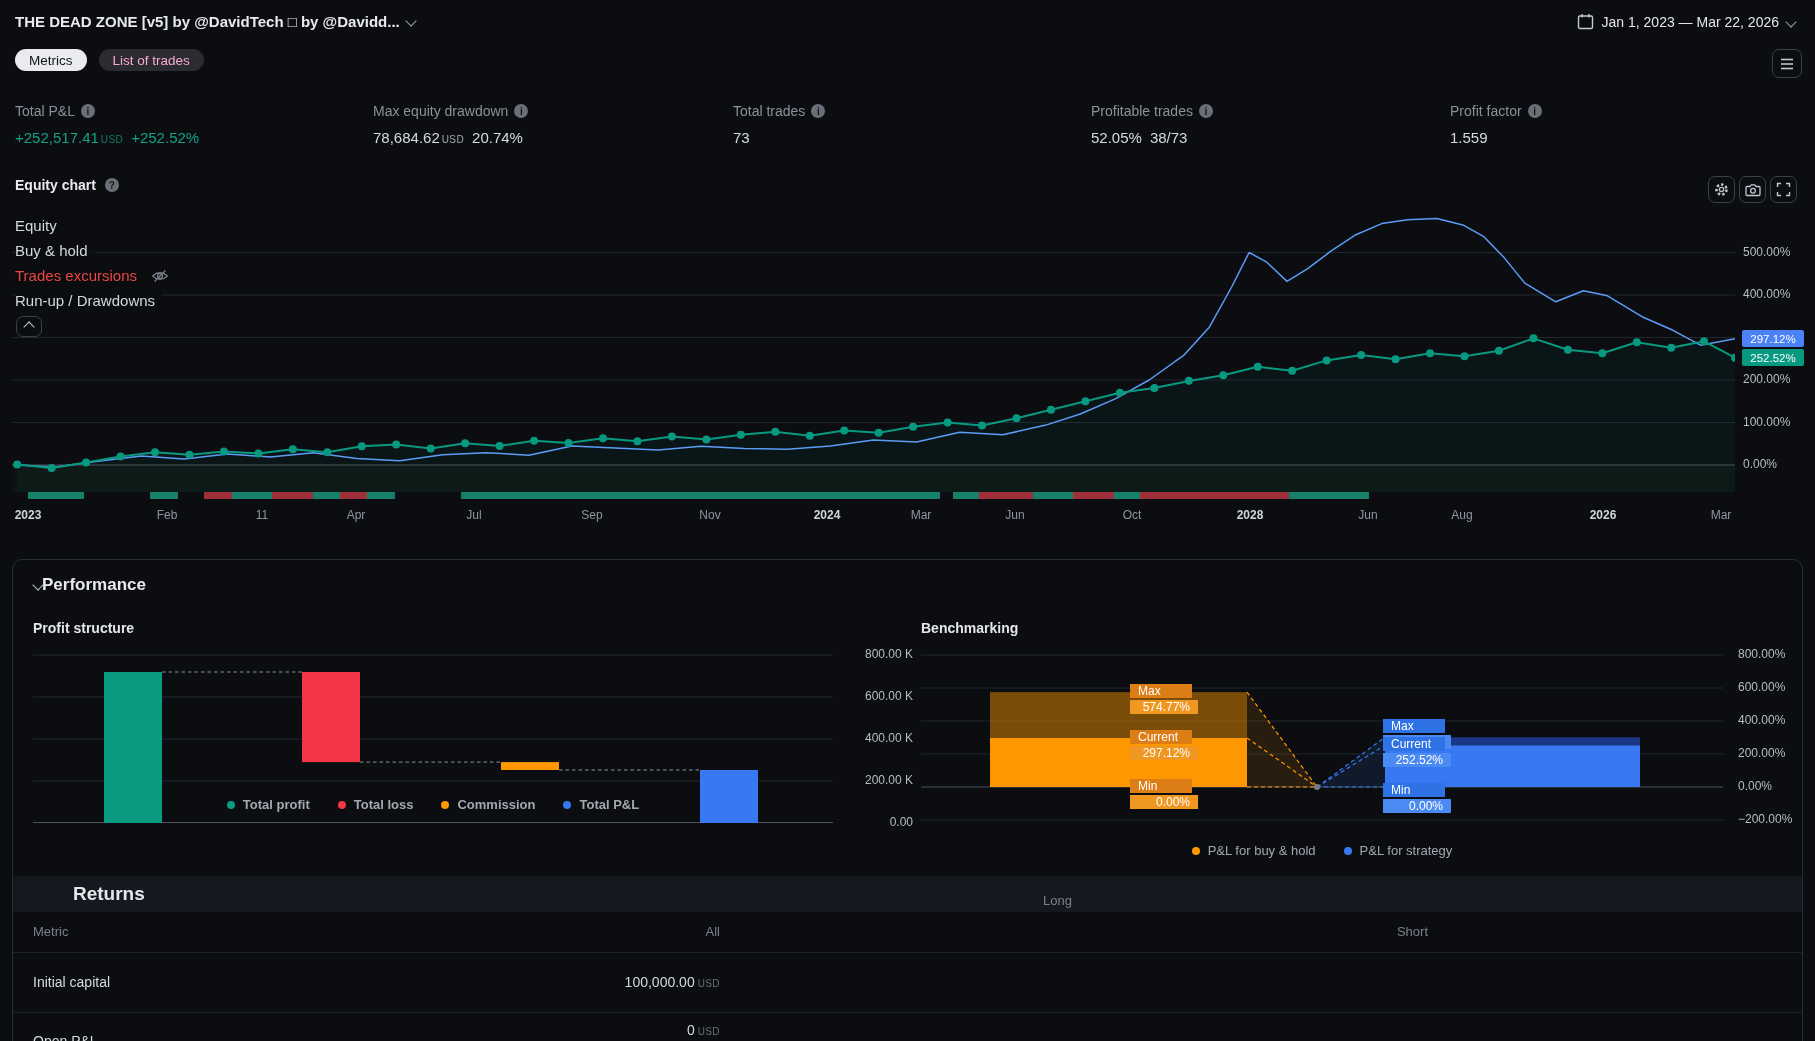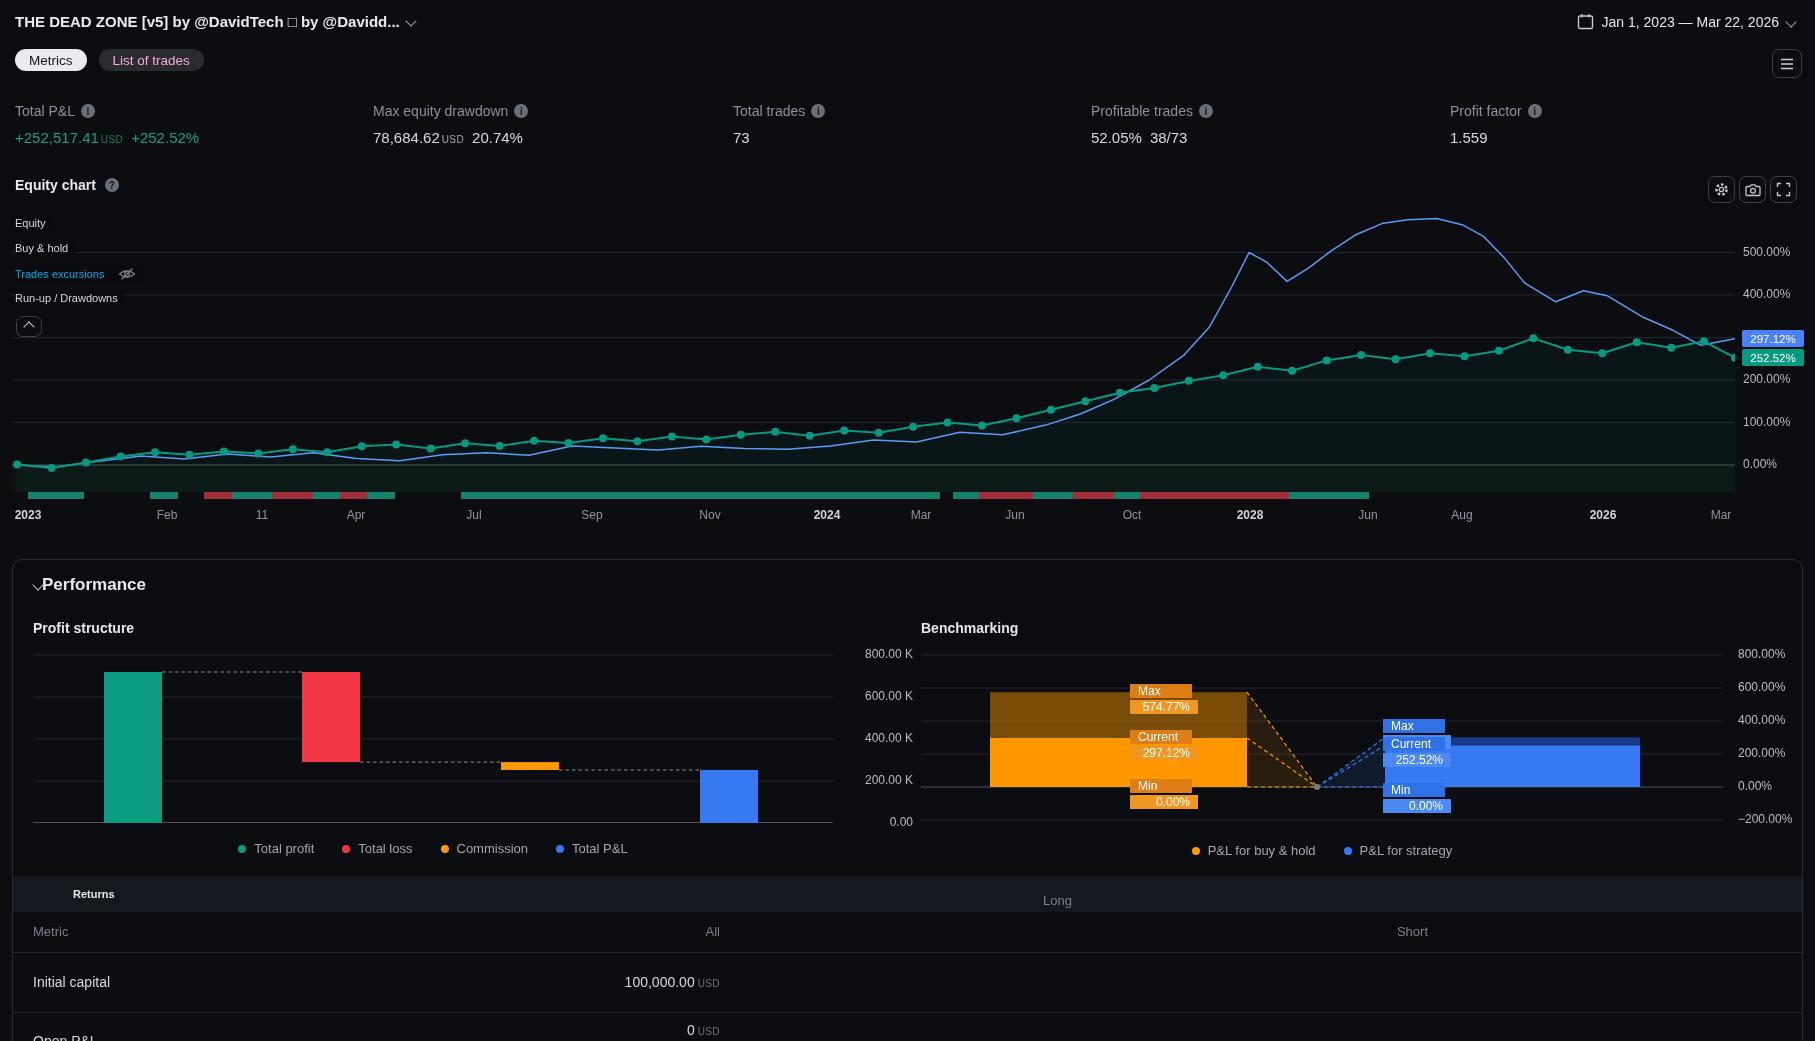--- a/index.html
+++ b/index.html
@@ -17,23 +17,23 @@
   .pill.inactive{background:#2a2c31;color:#f9a8d4;}
   .iconbtn{background:none;border:1px solid #3a3f4a;border-radius:7px;cursor:pointer;
            display:flex;align-items:center;justify-content:center;padding:0;}
   .metric-label{font-size:14px;color:#8b909b;display:flex;align-items:center;gap:6px;}
   .metric-value{font-size:15px;color:#d6d9de;margin-top:10px;display:flex;align-items:baseline;gap:8px;}
   .metric-value.pos{color:#14a287;}
   .unit{font-size:10px;letter-spacing:.4px;opacity:.75;margin-left:3px;}
   .infoi,.qi{display:inline-flex;width:14px;height:14px;border-radius:50%;background:#6b6f78;color:#14161b;
         font-size:10px;font-weight:bold;align-items:center;justify-content:center;font-style:normal;}
   .sec-title{font-size:14px;font-weight:bold;color:#e8eaee;display:flex;align-items:center;gap:9px;}
-  .legend-item{font-size:11px;color:#d5d8de;background:rgba(10,12,15,.8);padding:1px 7px 2px 0;
+  .legend-item{font-size:15px;color:#d5d8de;background:rgba(10,12,15,.8);padding:1px 7px 2px 0;
                border-radius:2px;display:flex;align-items:center;gap:8px;cursor:pointer;}
-  .legend-item.dim{color:#0ea5e9;}
+  .legend-item.dim{color:#ef4444;}
   .ylab{position:absolute;font-size:12px;color:#b9bcc4;white-space:nowrap;}
   .badge{position:absolute;width:62px;height:17px;border-radius:2px;color:#fff;font-size:11.5px;
          display:flex;align-items:center;justify-content:center;}
   .xlab{position:absolute;font-size:12px;color:#9095a0;transform:translateX(-50%);white-space:nowrap;}
   .xlab.year{color:#d0d3d9;font-weight:bold;}
   .perf-card{left:12px;top:559px;width:1789px;height:540px;border:1px solid #272c36;border-radius:10px;}
   .perf-title{font-size:17px;font-weight:bold;color:#e8eaee;}
   .chart-sub{font-size:14px;font-weight:bold;color:#e4e6ea;}
   .leg-row{display:flex;justify-content:center;gap:28px;font-size:13px;color:#a3a7b0;}
   .leg-dot{display:inline-block;width:8px;height:8px;border-radius:50%;margin-right:8px;vertical-align:0px;}
@@ -313,21 +313,21 @@
       <line x1="327" y1="114.1" x2="468" y2="114.1" stroke="#8b909b" stroke-width="1" stroke-dasharray="3.5 3"></line>
       <line x1="526" y1="121.975" x2="667" y2="121.975" stroke="#8b909b" stroke-width="1" stroke-dasharray="3.5 3"></line>
     </svg></div>
 <div id="wf-ylabels">
     <span class="ylab" style="left: 835px; width: 78px; text-align: right; top: 647px;">800.00 K</span>
     <span class="ylab" style="left: 835px; width: 78px; text-align: right; top: 689px;">600.00 K</span>
     <span class="ylab" style="left: 835px; width: 78px; text-align: right; top: 731px;">400.00 K</span>
     <span class="ylab" style="left: 835px; width: 78px; text-align: right; top: 773px;">200.00 K</span>
     <span class="ylab" style="left: 835px; width: 78px; text-align: right; top: 815px;">0.00</span>
   </div>
-<div class="abs leg-row" id="wf-legend" style="left:33px;top:841px;width:800px;">
+<div class="abs leg-row" id="wf-legend" style="left:33px;top:797px;width:800px;font-weight:bold;">
     <span><span class="leg-dot" style="background: rgb(10, 155, 128);"></span><span>Total profit</span></span>
     <span><span class="leg-dot" style="background: rgb(242, 54, 69);"></span><span>Total loss</span></span>
     <span><span class="leg-dot" style="background: rgb(255, 152, 0);"></span><span>Commission</span></span>
     <span><span class="leg-dot" style="background: rgb(56, 120, 242);"></span><span>Total P&amp;L</span></span>
   </div>
 
 <div class="abs" id="benchmark" style="left:921px;top:648px;width:802px;height:176px;"><svg width="802" height="176" viewBox="0 0 802 176">
       <line x1="0" y1="7" x2="802" y2="7" stroke="#22262e" stroke-width="1"></line>
       <line x1="0" y1="40" x2="802" y2="40" stroke="#22262e" stroke-width="1"></line>
       <line x1="0" y1="73" x2="802" y2="73" stroke="#22262e" stroke-width="1"></line>
@@ -373,21 +373,21 @@
     <span class="ylab" style="left: 1738px; top: 746px;">200.00%</span>
     <span class="ylab" style="left: 1738px; top: 779px;">0.00%</span>
     <span class="ylab" style="left: 1738px; top: 812px;">−200.00%</span>
   </div>
 <div class="abs leg-row" id="bm-legend" style="left:921px;top:843px;width:802px;">
     <span><span class="leg-dot" style="background: rgb(255, 152, 0);"></span><span>P&amp;L for buy &amp; hold</span></span>
     <span><span class="leg-dot" style="background: rgb(56, 120, 242);"></span><span>P&amp;L for strategy</span></span>
   </div>
 
 <div class="ret-band abs">
-  <span style="margin-left:20px;font-size:11px;font-weight:bold;color:#e4e6ea;padding-left:40px;">Returns</span>
+  <span style="margin-left:20px;font-size:19px;font-weight:bold;color:#e4e6ea;padding-left:40px;">Returns</span>
 </div>
 <div id="returns">
     <div class="abs ret-col" style="left: 33px; width: 300px; top: 924px; text-align: left;">Metric</div>
     <div class="abs ret-col" style="left: 520px; width: 200px; top: 924px; text-align: right;">All</div>
     <div class="abs ret-col" style="left: 872px; width: 200px; top: 893px; text-align: right;">Long</div>
     <div class="abs ret-col" style="left: 1228px; width: 200px; top: 924px; text-align: right;">Short</div>
     <div class="sep" style="top: 952px;"></div>
     <div class="sep" style="top: 1012px;"></div>
     <div class="abs" style="left: 33px; top: 974px; font-size: 14px; color: rgb(214, 217, 222);">Initial capital</div>
     <div class="abs cellv" style="left: 420px; width: 300px; top: 974px;"><span>100,000.00</span><span class="unit" style="color: rgb(139, 144, 155);">USD</span></div>

